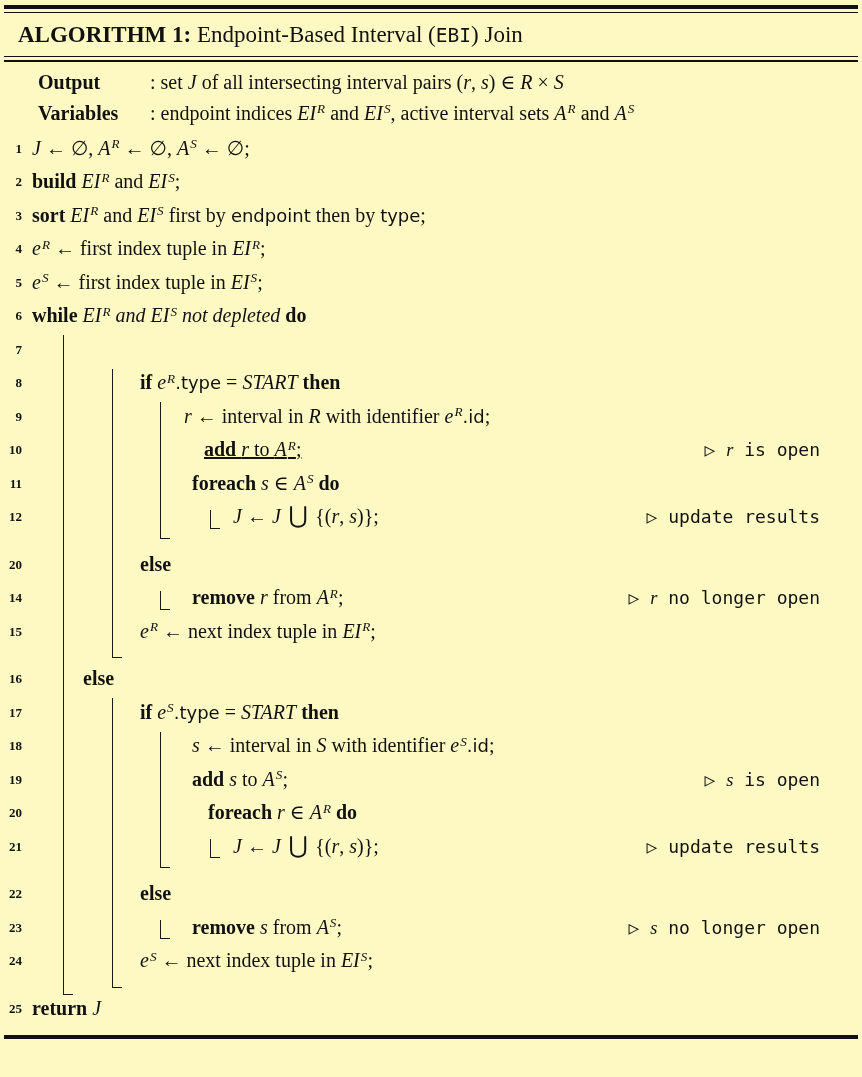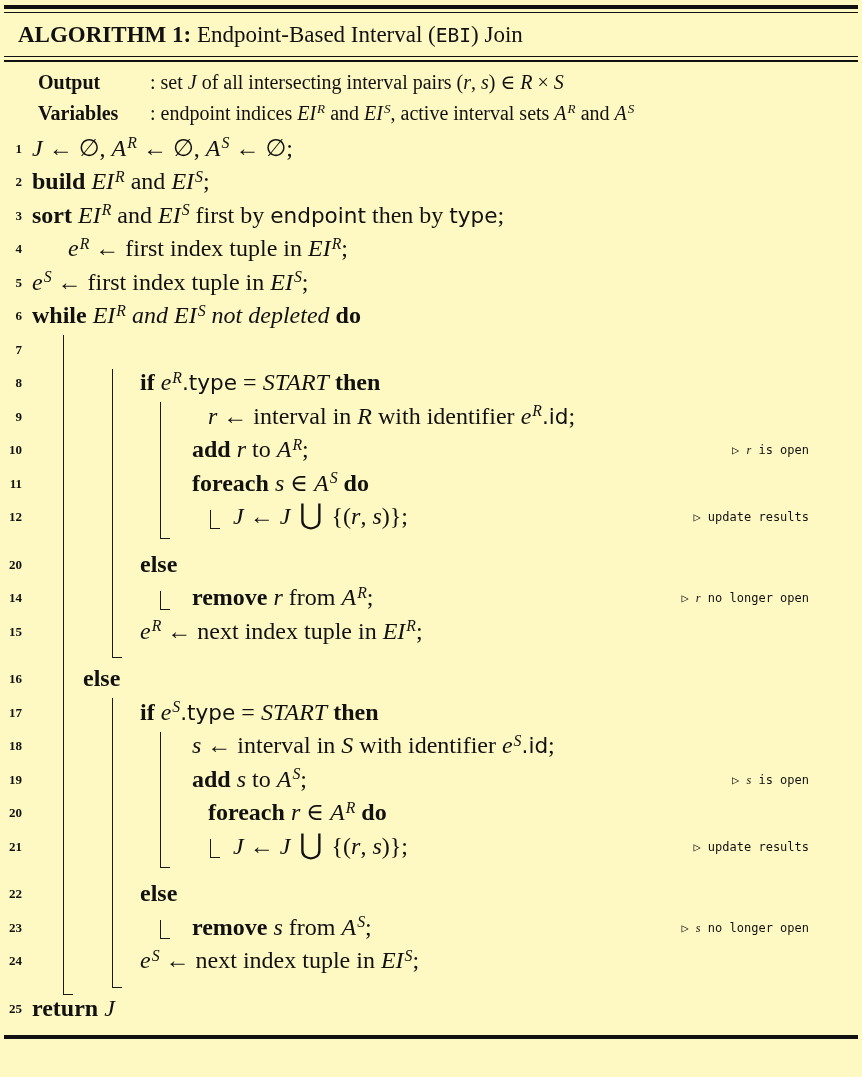--- a/index.html
+++ b/index.html
@@ -22,24 +22,24 @@
   .io-row { padding-left:38px; height:31px; line-height:31px; font-size:20px; white-space:nowrap; }
   .io-label { display:inline-block; width:112px; font-weight:700; }
 
   .code { position:relative; margin-top:0px; }
   .code-line { position:relative; height:33.5px; }
   .code-line.gap { margin-bottom:14px; }
   .num {
     position:absolute; left:0; top:0; width:22px; text-align:right;
     font-weight:700; font-size:13px; line-height:34px;
   }
-  .stmt { position:absolute; top:0; white-space:nowrap; font-size:24px; line-height:33.5px;text-align:right; }
+  .stmt { position:absolute; top:0; white-space:nowrap; font-size:20px; line-height:33.5px;text-align:right; }
   .comment {
-    position:absolute; right:53px; top:0; white-space:nowrap;
-    font-size:12px; line-height:34px;
+    position:absolute; right:42px; top:0; white-space:nowrap;
+    font-size:18px; line-height:34px;
     font-family:"DejaVu Sans Mono","Liberation Mono",monospace;
   }
   .rail { position:absolute; width:1.4px; background:#1a1a1a; }
   .rail-foot { position:absolute; width:10px; height:1.4px; background:#1a1a1a; }
 
   
   .s-r,.s-b,.s-i,.s-p { font-family:"Liberation Serif","DejaVu Serif","DejaVu Sans",serif; }
   .s-b { font-weight:700; }
   .s-i { font-style:italic; }
   .s-p { font-style:italic; font-size:0.66em; position:relative; top:-0.5em; margin-left:1px; }
@@ -74,44 +74,44 @@
       <div class="code-line">
         <span class="num">2</span>
         <span class="stmt" style="left: 32px;"><span class="s-b">build </span><span class="s-i">EI</span><span class="s-p">R</span><span class="s-r"> and </span><span class="s-i">EI</span><span class="s-p">S</span><span class="s-r">;</span></span>
       </div>
       <div class="code-line">
         <span class="num">3</span>
         <span class="stmt" style="left: 32px;"><span class="s-b">sort </span><span class="s-i">EI</span><span class="s-p">R</span><span class="s-r"> and </span><span class="s-i">EI</span><span class="s-p">S</span><span class="s-r"> first by </span><span class="s-f">endpoint</span><span class="s-r"> then by </span><span class="s-f">type</span><span class="s-r">;</span></span>
       </div>
       <div class="code-line">
         <span class="num">4</span>
-        <span class="stmt" style="left: 32px; margin-left: 36px;"><span class="s-i">e</span><span class="s-p">R</span><span class="s-r"> ← first index tuple in </span><span class="s-i">EI</span><span class="s-p">R</span><span class="s-r">;</span></span>
+        <span class="stmt" style="left: 32px;"><span class="s-i">e</span><span class="s-p">R</span><span class="s-r"> ← first index tuple in </span><span class="s-i">EI</span><span class="s-p">R</span><span class="s-r">;</span></span>
       </div>
       <div class="code-line">
         <span class="num">5</span>
         <span class="stmt" style="left: 32px;"><span class="s-i">e</span><span class="s-p">S</span><span class="s-r"> ← first index tuple in </span><span class="s-i">EI</span><span class="s-p">S</span><span class="s-r">;</span></span>
       </div>
       <div class="code-line">
         <span class="num">6</span>
         <span class="stmt" style="left: 32px;"><span class="s-b">while </span><span class="s-i">EI</span><span class="s-p">R</span><span class="s-i"> and </span><span class="s-i">EI</span><span class="s-p">S</span><span class="s-i"> not depleted </span><span class="s-b">do</span></span>
       </div>
       <div class="code-line">
         <span class="num">7</span>
       </div>
       <div class="code-line">
         <span class="num">8</span>
         <span class="stmt" style="left: 140px;"><span class="s-b">if </span><span class="s-i">e</span><span class="s-p">R</span><span class="s-f">.type</span><span class="s-r"> = </span><span class="s-i">START</span><span class="s-b"> then</span></span>
       </div>
       <div class="code-line">
         <span class="num">9</span>
-        <span class="stmt" style="left: 208px;"><span class="s-i">r</span><span class="s-r"> ← interval in </span><span class="s-i">R</span><span class="s-r"> with identifier </span><span class="s-i">e</span><span class="s-p">R</span><span class="s-f">.id</span><span class="s-r">;</span></span>
+        <span class="stmt" style="left: 184px;"><span class="s-i">r</span><span class="s-r"> ← interval in </span><span class="s-i">R</span><span class="s-r"> with identifier </span><span class="s-i">e</span><span class="s-p">R</span><span class="s-f">.id</span><span class="s-r">;</span></span>
       </div>
       <div class="code-line">
         <span class="num">10</span>
-        <span class="stmt" style="left: 192px;"><span class="s-b">add </span><span class="s-i">r</span><span class="s-r"> to </span><span class="s-i">A</span><span class="s-p">R</span><span class="s-r">;</span></span>
+        <span class="stmt" style="left: 204px; text-decoration: underline;"><span class="s-b">add </span><span class="s-i">r</span><span class="s-r"> to </span><span class="s-i">A</span><span class="s-p">R</span><span class="s-r">;</span></span>
         <span class="comment"><span class="s-m">▷ </span><span class="s-i">r</span><span class="s-m"> is open</span></span>
       </div>
       <div class="code-line">
         <span class="num">11</span>
         <span class="stmt" style="left: 192px;"><span class="s-b">foreach </span><span class="s-i">s</span><span class="s-r"> ∈ </span><span class="s-i">A</span><span class="s-p">S</span><span class="s-b"> do</span></span>
       </div>
       <div class="code-line gap">
         <span class="num">12</span>
         <span class="stmt" style="left: 233px;"><span class="s-i">J</span><span class="s-r"> ← </span><span class="s-i">J</span><span class="s-u"> ⋃ </span><span class="s-r">{(</span><span class="s-i">r</span><span class="s-r">, </span><span class="s-i">s</span><span class="s-r">)};</span></span>
         <span class="comment"><span class="s-m">▷ update results</span></span>

